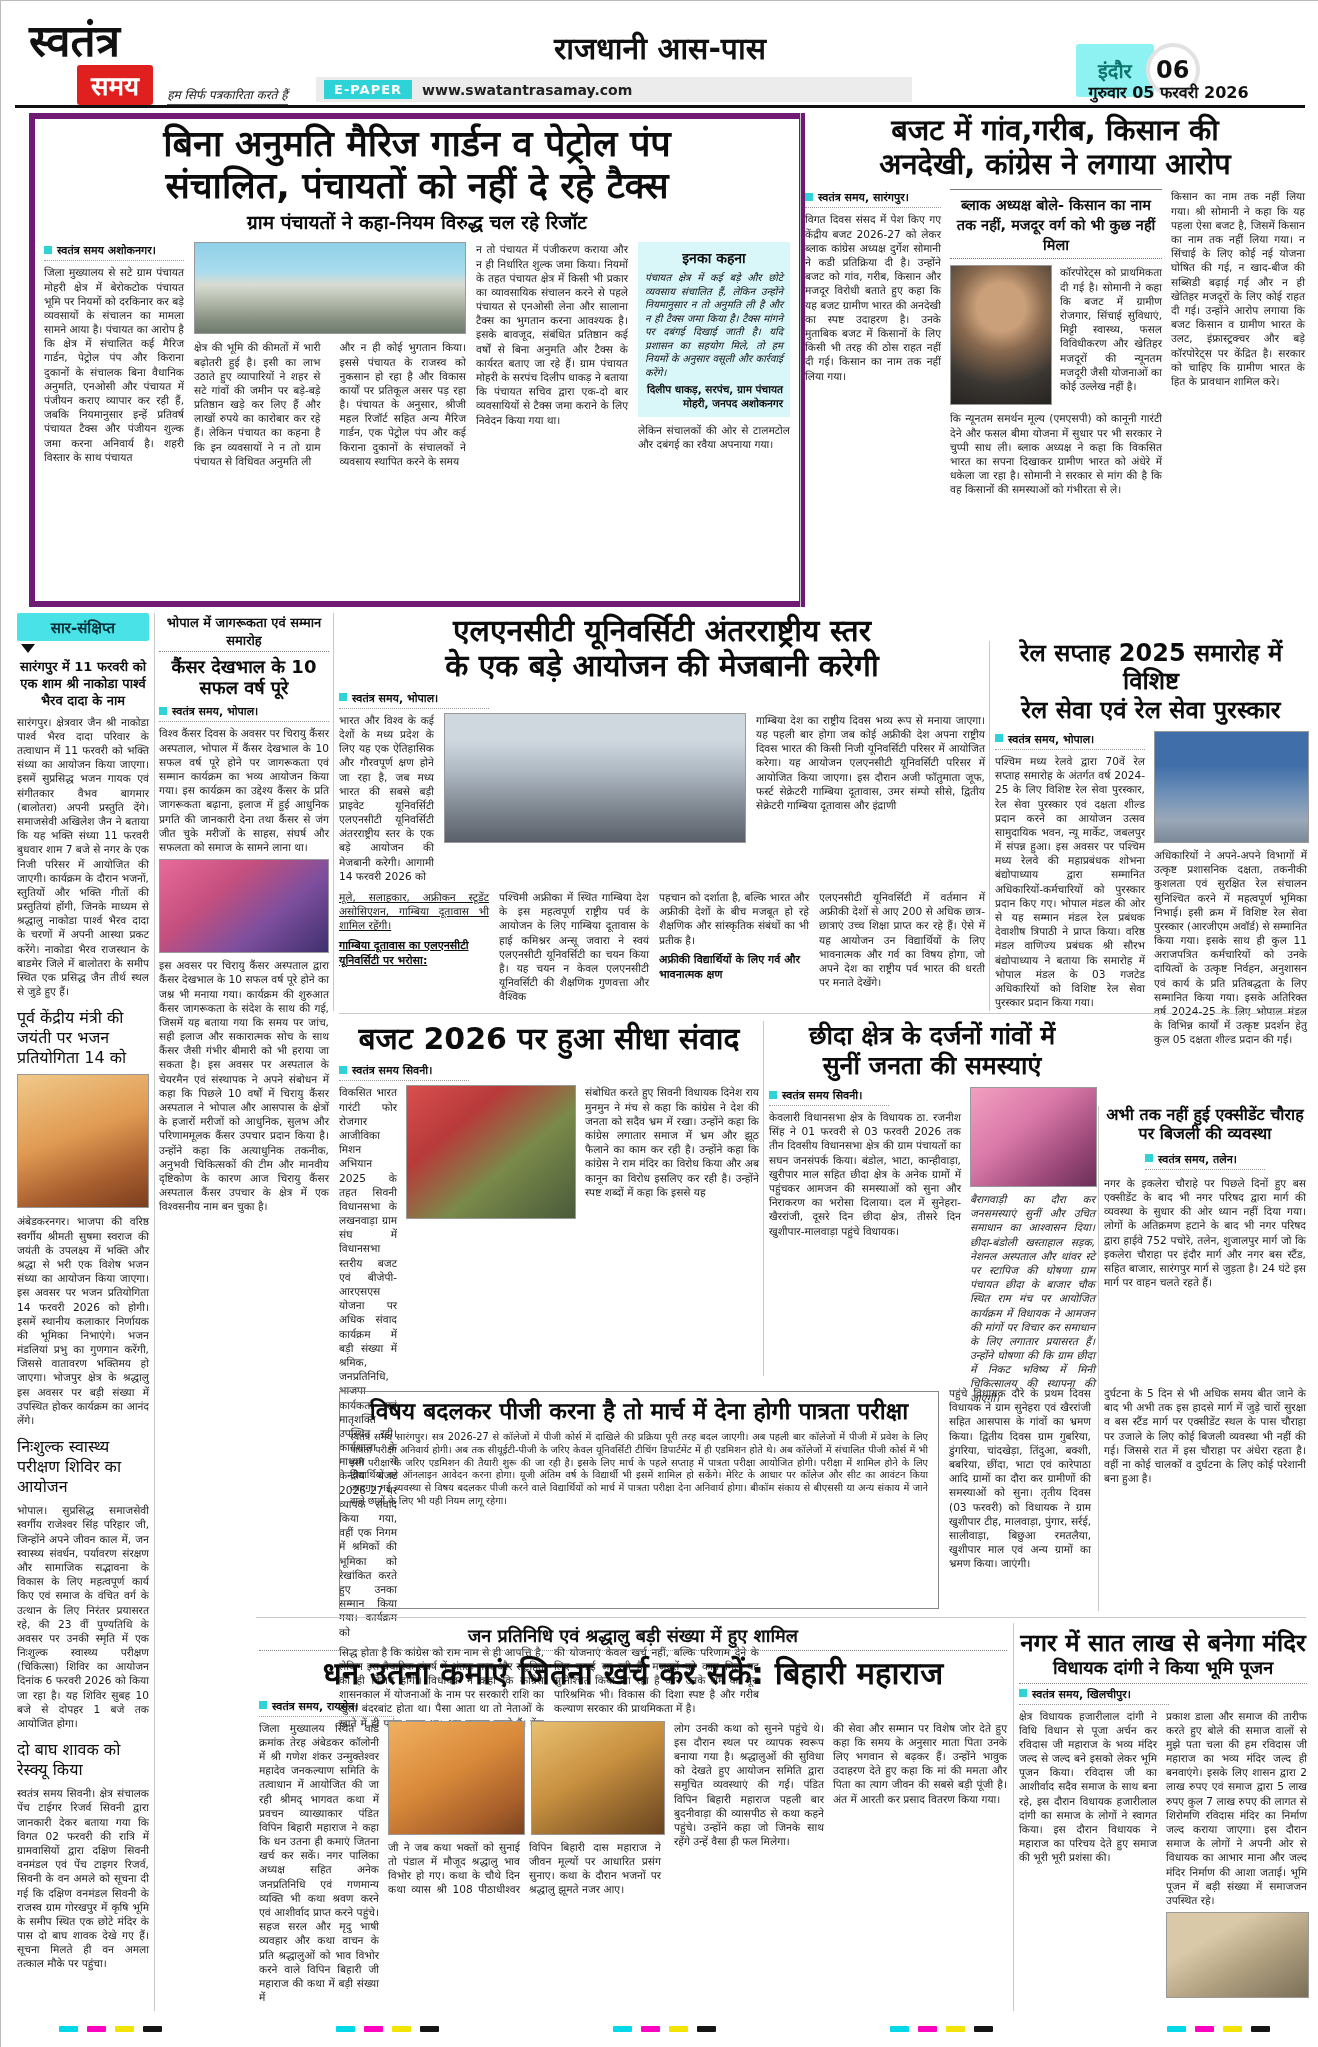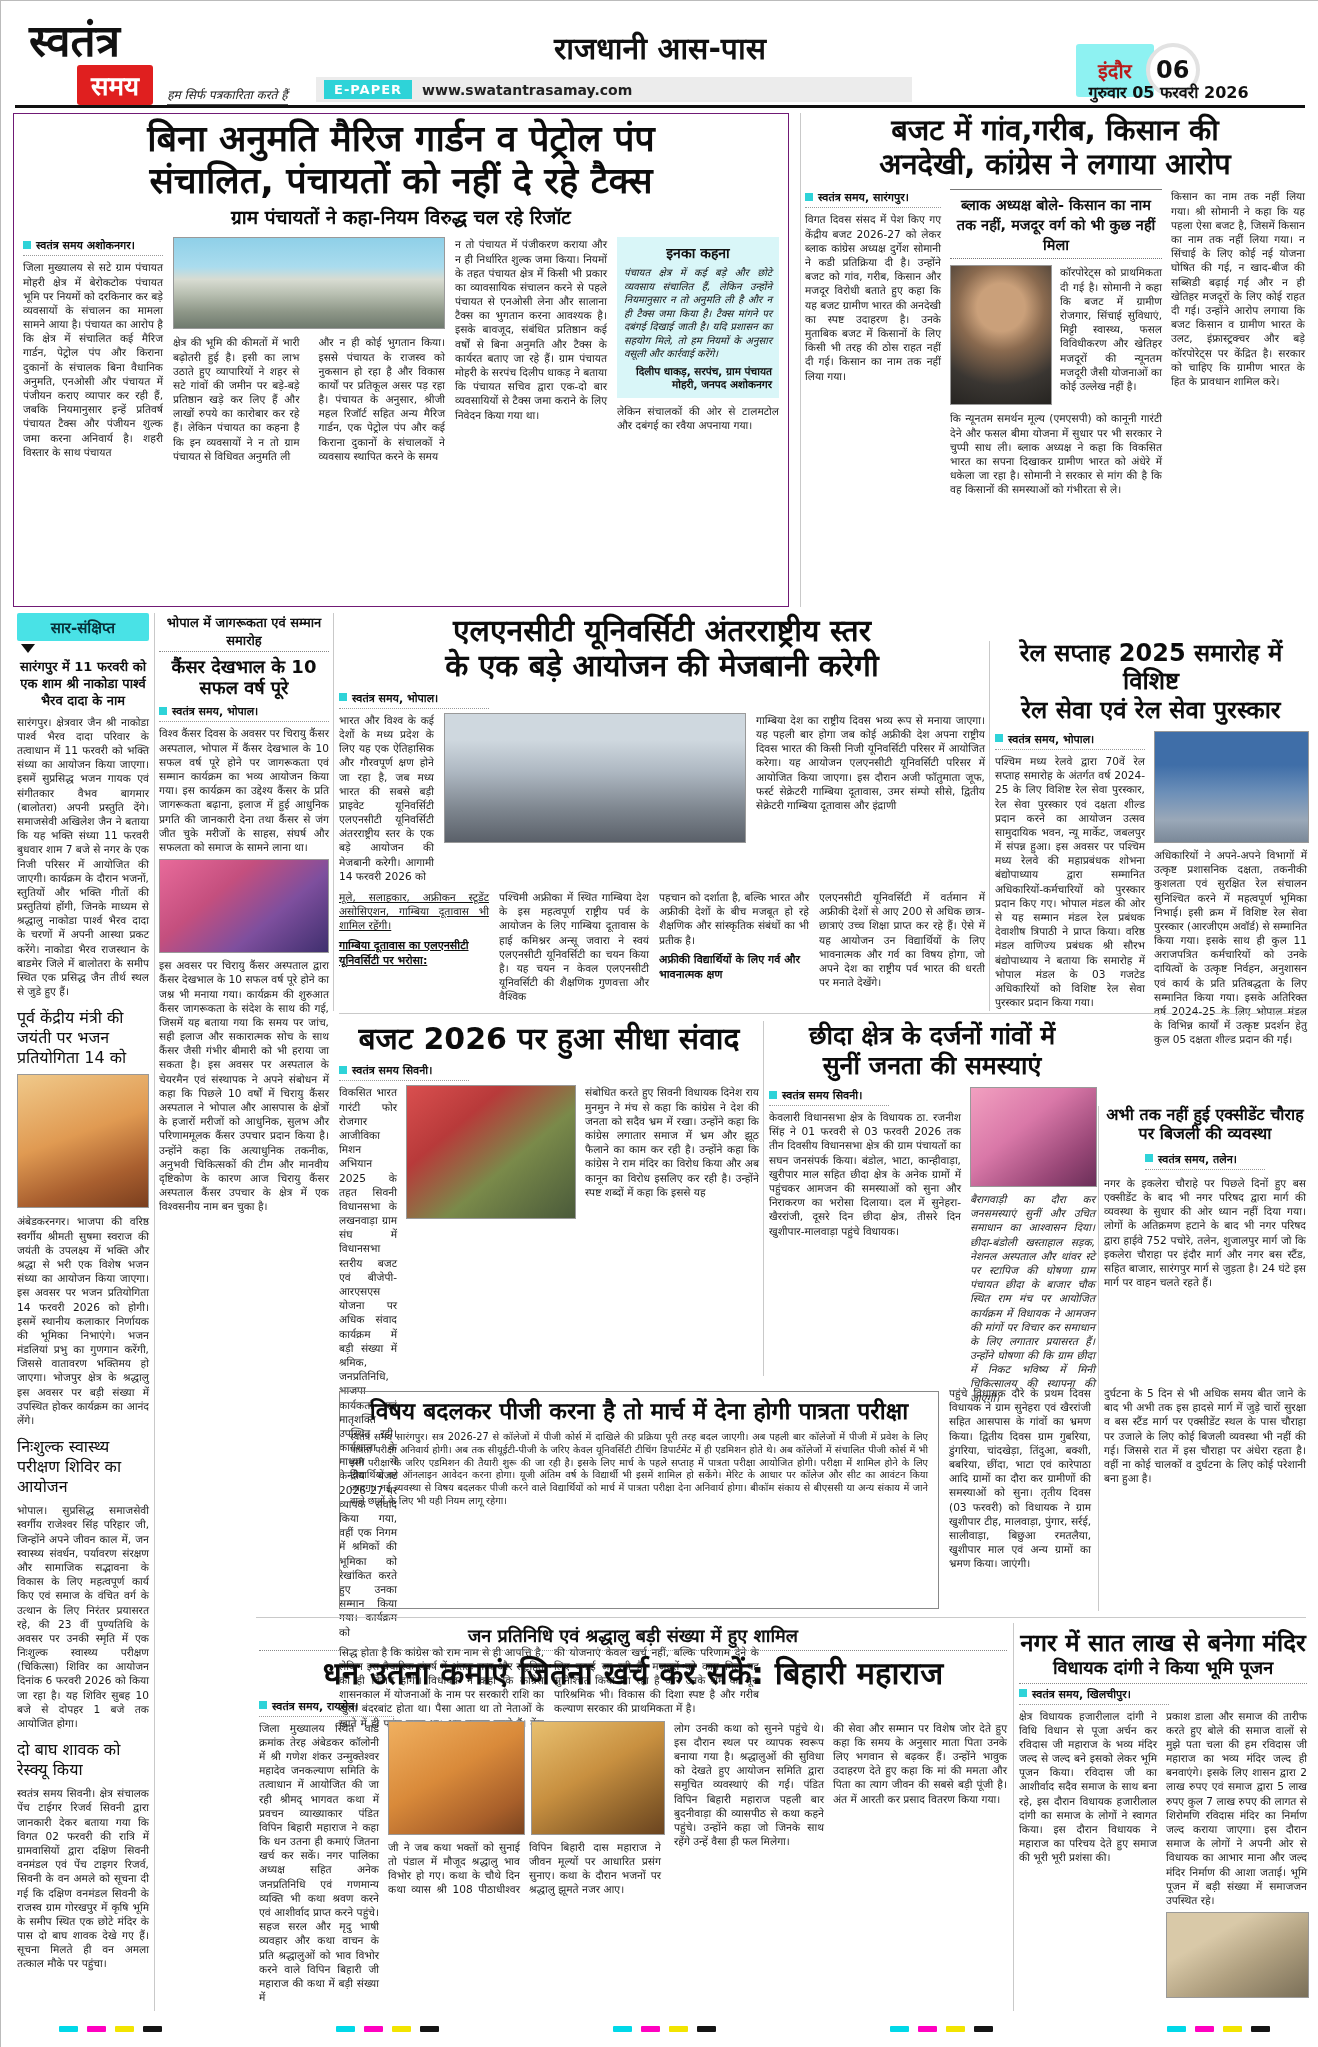--- a/index.html
+++ b/index.html
@@ -5,21 +5,21 @@
   html,body{margin:0;padding:0;background:#e8e8e8;}
   .page{position:relative;width:1318px;height:2047px;background:#ffffff;margin:0 auto;
         font-family:"DejaVu Sans","Liberation Sans",sans-serif;color:#111;overflow:hidden;
         border:1px solid #bbb;}
   .abs{position:absolute;}
   
   .masthead-top{font-size:44px;font-weight:bold;color:#111;line-height:1;}
   .masthead-red{background:#e01f1f;color:#fff;font-weight:bold;font-size:26px;padding:2px 14px;border-radius:3px;display:inline-block;}
   .tagline{font-size:12px;font-style:italic;color:#222;border-bottom:1px solid #555;padding-bottom:1px;}
   .section-title{font-size:30px;font-weight:bold;}
-  .city-badge{background:#8ef2f2;color:#b91c1c;font-weight:bold;font-size:20px;padding:13px 22px;border-radius:3px;}
+  .city-badge{background:#8ef2f2;color:#0f766e;font-weight:bold;font-size:20px;padding:13px 22px;border-radius:3px;}
   .page-circle{width:46px;height:46px;border-radius:50%;background:#fff;border:4px solid #e2e2e2;
                font-size:24px;font-weight:bold;display:flex;align-items:center;justify-content:center;}
   .epaper-bar{background:#ececec;display:flex;align-items:center;gap:10px;padding:3px 8px;}
   .epaper-badge{background:#2ed3d8;color:#fff;font-weight:bold;font-size:13px;padding:2px 10px;letter-spacing:1px;}
   .website{font-size:14px;font-weight:bold;color:#222;text-decoration:none;}
   .date-line{font-size:16px;font-weight:bold;}
   .top-rule{height:3px;background:#111;}
   
   .hl{font-weight:bold;text-align:center;line-height:1.18;color:#0d0d0d;}
   .kicker{font-weight:bold;text-align:center;}
@@ -68,21 +68,21 @@
 
   <div class="abs epaper-bar" style="left:315px;top:76px;width:580px;">
     <span class="epaper-badge">E-PAPER</span>
     <a class="website" href="#">www.swatantrasamay.com</a>
   </div>
 
   <div class="abs date-line" style="left:1030px;top:80px;width:275px;text-align:center;">गुरुवार 05 फरवरी 2026</div>
 
   <div class="abs top-rule" style="left:14px;top:104px;width:1290px;"></div>
 
-  <div class="abs" style="left:12px;top:112px;width:776px;height:494px;border:1px solid #701a75;padding:4px 9px;box-sizing:border-box;">
+  <div class="abs" style="left:28px;top:112px;width:776px;height:494px;border:6px solid #701a75;padding:4px 9px;box-sizing:border-box;">
     <div class="hl" style="font-size:36px;">बिना अनुमति मैरिज गार्डन व पेट्रोल पंप</div>
     <div class="hl" style="font-size:36px;">संचालित, पंचायतों को नहीं दे रहे टैक्स</div>
     <div class="hl" style="font-size:19px;margin-top:3px;">ग्राम पंचायतों ने कहा-नियम विरुद्ध चल रहे रिजॉट</div>
     <div class="row" style="gap:10px;margin-top:9px;height:332px;">
       <div style="width:140px;flex:0 0 auto;">
         <div class="byline">
             <span class="bull"></span>
             <span>स्वतंत्र समय अशोकनगर।</span>
           </div>
         <div class="btxt">जिला मुख्यालय से सटे ग्राम पंचायत मोहरी क्षेत्र में बेरोकटोक पंचायत भूमि पर नियमों को दरकिनार कर बड़े व्यवसायों के संचालन का मामला सामने आया है। पंचायत का आरोप है कि क्षेत्र में संचालित कई मैरिज गार्डन, पेट्रोल पंप और किराना दुकानों के संचालक बिना वैधानिक अनुमति, एनओसी और पंचायत में पंजीयन कराए व्यापार कर रही हैं, जबकि नियमानुसार इन्हें प्रतिवर्ष पंचायत टैक्स और पंजीयन शुल्क जमा करना अनिवार्य है। शहरी विस्तार के साथ पंचायत</div>

